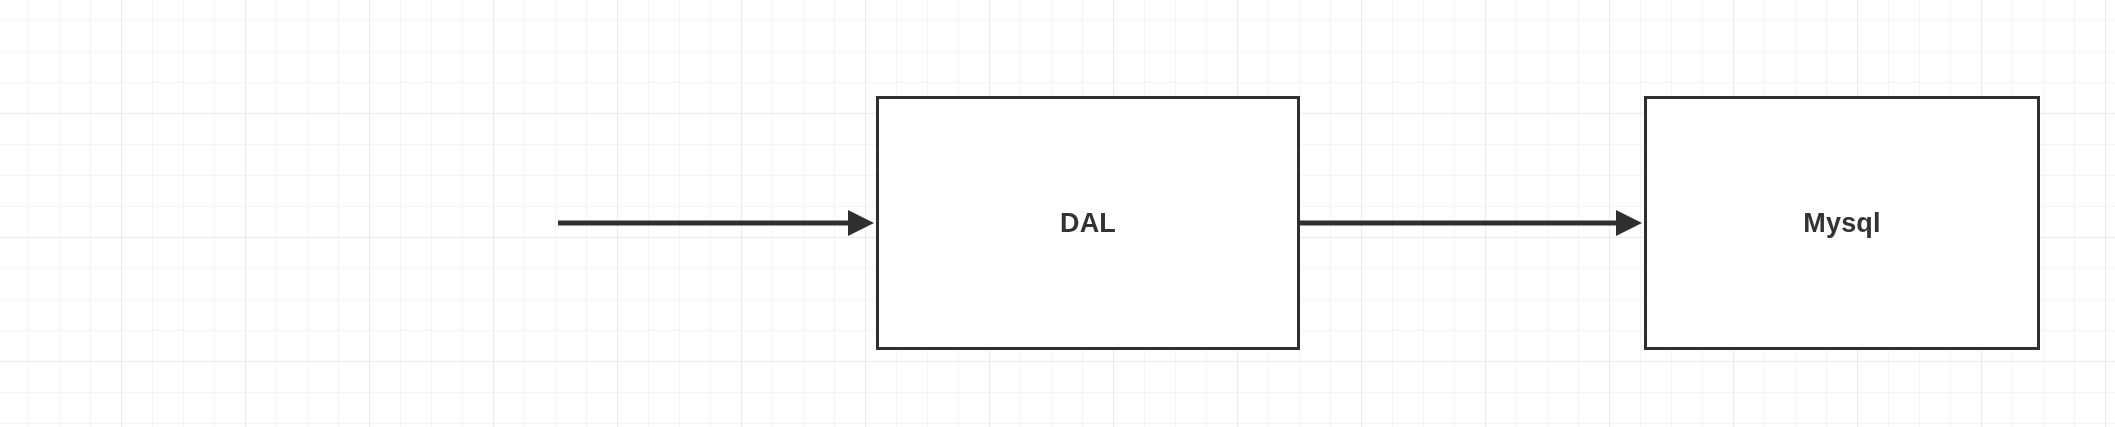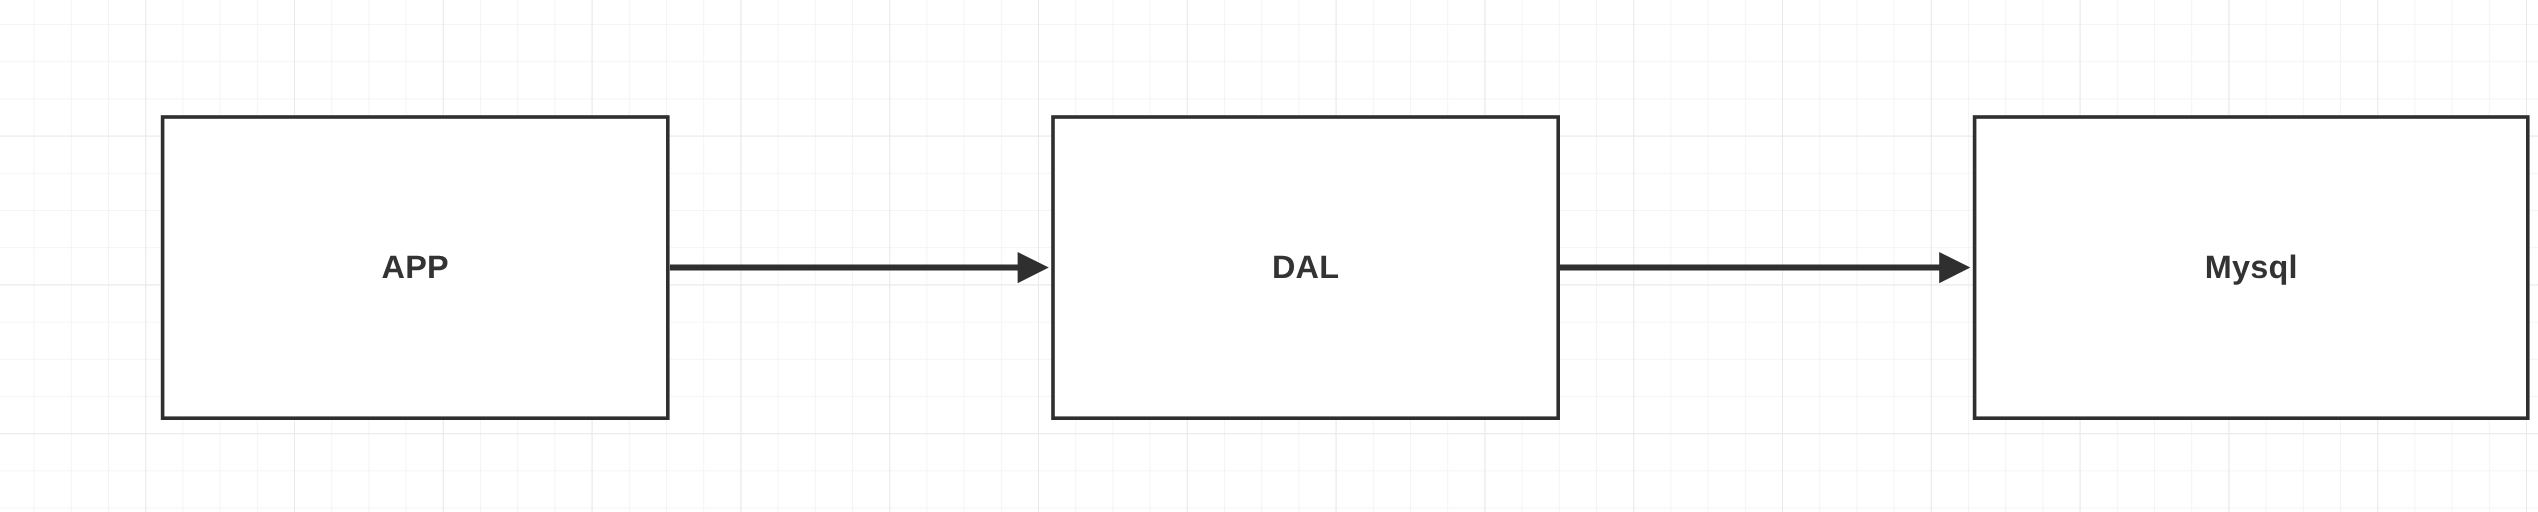--- a/index.html
+++ b/index.html
@@ -74,25 +74,22 @@
     <g>
       <line class="edge-line" x1="558" y1="223" x2="856" y2="223"></line>
       <polygon class="edge-head" points="874,223 848,210 848,236"></polygon>
     </g>
     <g>
       <line class="edge-line" x1="1300" y1="223" x2="1624" y2="223"></line>
       <polygon class="edge-head" points="1642,223 1616,210 1616,236"></polygon>
     </g>
   </svg>
 
-  <div class="node" style="left:134px; top:96px; width:424px; height:254px;">
-    <span class="node-label">APP</span>
-  </div>
 
   <div class="node" style="left:876px; top:96px; width:424px; height:254px;justify-content:center;">
     <span class="node-label">DAL</span>
   </div>
 
-  <div class="node" style="left:1644px; top:96px; width:464px; height:254px;">
+  <div class="node" style="left:1644px; top:96px; width:396px; height:254px;">
     <span class="node-label">Mysql</span>
   </div>
 
 </div>
 
 </body></html>

